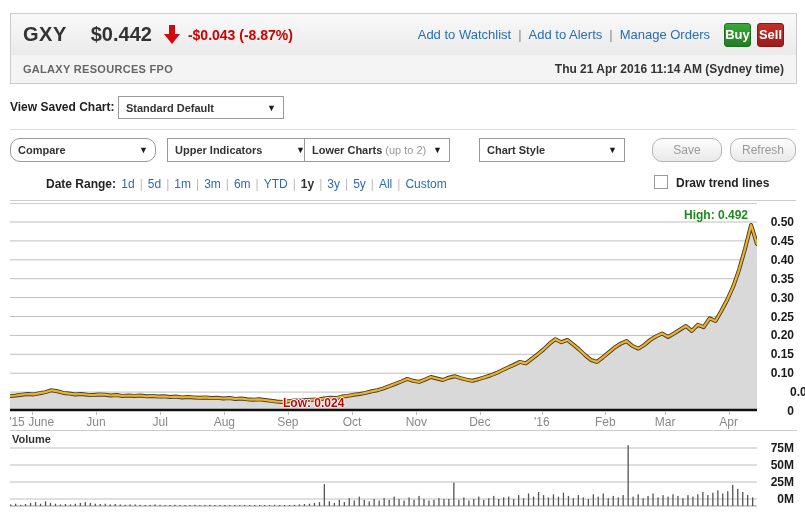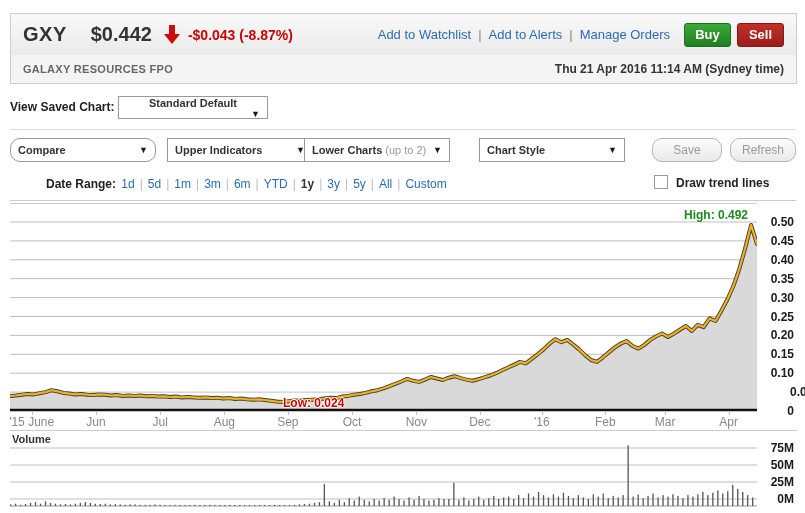--- a/index.html
+++ b/index.html
@@ -13,32 +13,32 @@
   #header-row2 { position:absolute; left:0; bottom:0; right:0; height:28px; background:#f4f4f4; display:flex; align-items:center; padding:0 12px; }
   .sym { font-size:20px; font-weight:bold; color:#333; letter-spacing:0.5px; }
   .px  { font-size:20px; font-weight:bold; color:#333; margin-left:24px; }
   .dn-arrow { display:inline-flex; flex-direction:column; align-items:center; margin-left:12px; margin-right:8px; }
   .dn-arrow .stem { width:6px; height:9px; background:#cf0a0a; }
   .dn-arrow .head { width:0; height:0; border-left:8px solid transparent; border-right:8px solid transparent; border-top:10px solid #cf0a0a; }
   .chg { font-size:14px; font-weight:bold; color:#cc0000; }
   #header-links { margin-left:auto; font-size:13px; color:#2a6db5; white-space:nowrap; }
   #header-links .hl { color:#2a6db5; cursor:pointer; }
   #header-links .sep { color:#888; margin:0 7px; }
-  .btn-trade { width:47px; height:24px; border-radius:3px; font-size:13px; font-weight:bold; color:#fff; text-align:center; line-height:22px; cursor:pointer; text-shadow:0 1px 1px rgba(120,120,0,0.35); }
+  .btn-trade { width:27px; height:24px; border-radius:3px; font-size:13px; font-weight:bold; color:#fff; text-align:center; line-height:22px; cursor:pointer; text-shadow:0 1px 1px rgba(120,120,0,0.35); }
   #buy-btn { margin-left:14px; background:linear-gradient(#3aa93a,#1f7f21); border:1px solid #1d701f; }
   #sell-btn { margin-left:6px; background:linear-gradient(#c23028,#9a1d1b); border:1px solid #871715; text-shadow:none; }
   .company { font-size:11px; font-weight:bold; color:#666; letter-spacing:0.3px; }
   .stamp { margin-left:auto; font-size:12px; font-weight:bold; color:#333; }
 
   
   #view-saved-label { position:absolute; left:10px; top:100px; font-size:12px; font-weight:bold; color:#222; }
   .ddl { position:absolute; height:23px; background:#fff; border:1px solid #999; font-size:11px; font-weight:bold; color:#333; display:flex; align-items:center; padding:0 7px; cursor:pointer; }
   .ddl .caret { margin-left:auto; font-size:9px; color:#1a1a1a; }
   .ddl .suffix { font-weight:normal; color:#999; margin-left:3px; }
-  #view-saved-select { left:118px; top:96px; width:150px;flex-direction:column; }
+  #view-saved-select { left:118px; top:96px; width:166px; }
   .hline { position:absolute; height:1px; background:#ddd; }
   #hline1 { left:10px; width:786px; top:129px; }
   #hline2 { left:10px; width:786px; top:200px; background:#ccc; }
   #hline3 { left:10px; width:787px; top:430px; background:#ccc; }
 
   
   #dd-compare { left:10px;  top:138px; width:146px; height:24px;border-radius:10px; }
   #dd-upper   { left:167px; top:138px; width:146px; height:24px; }
   #dd-lower   { left:304px; top:138px; width:146px; height:24px; }
   #dd-style   { left:479px; top:138px; width:146px; height:24px; }

